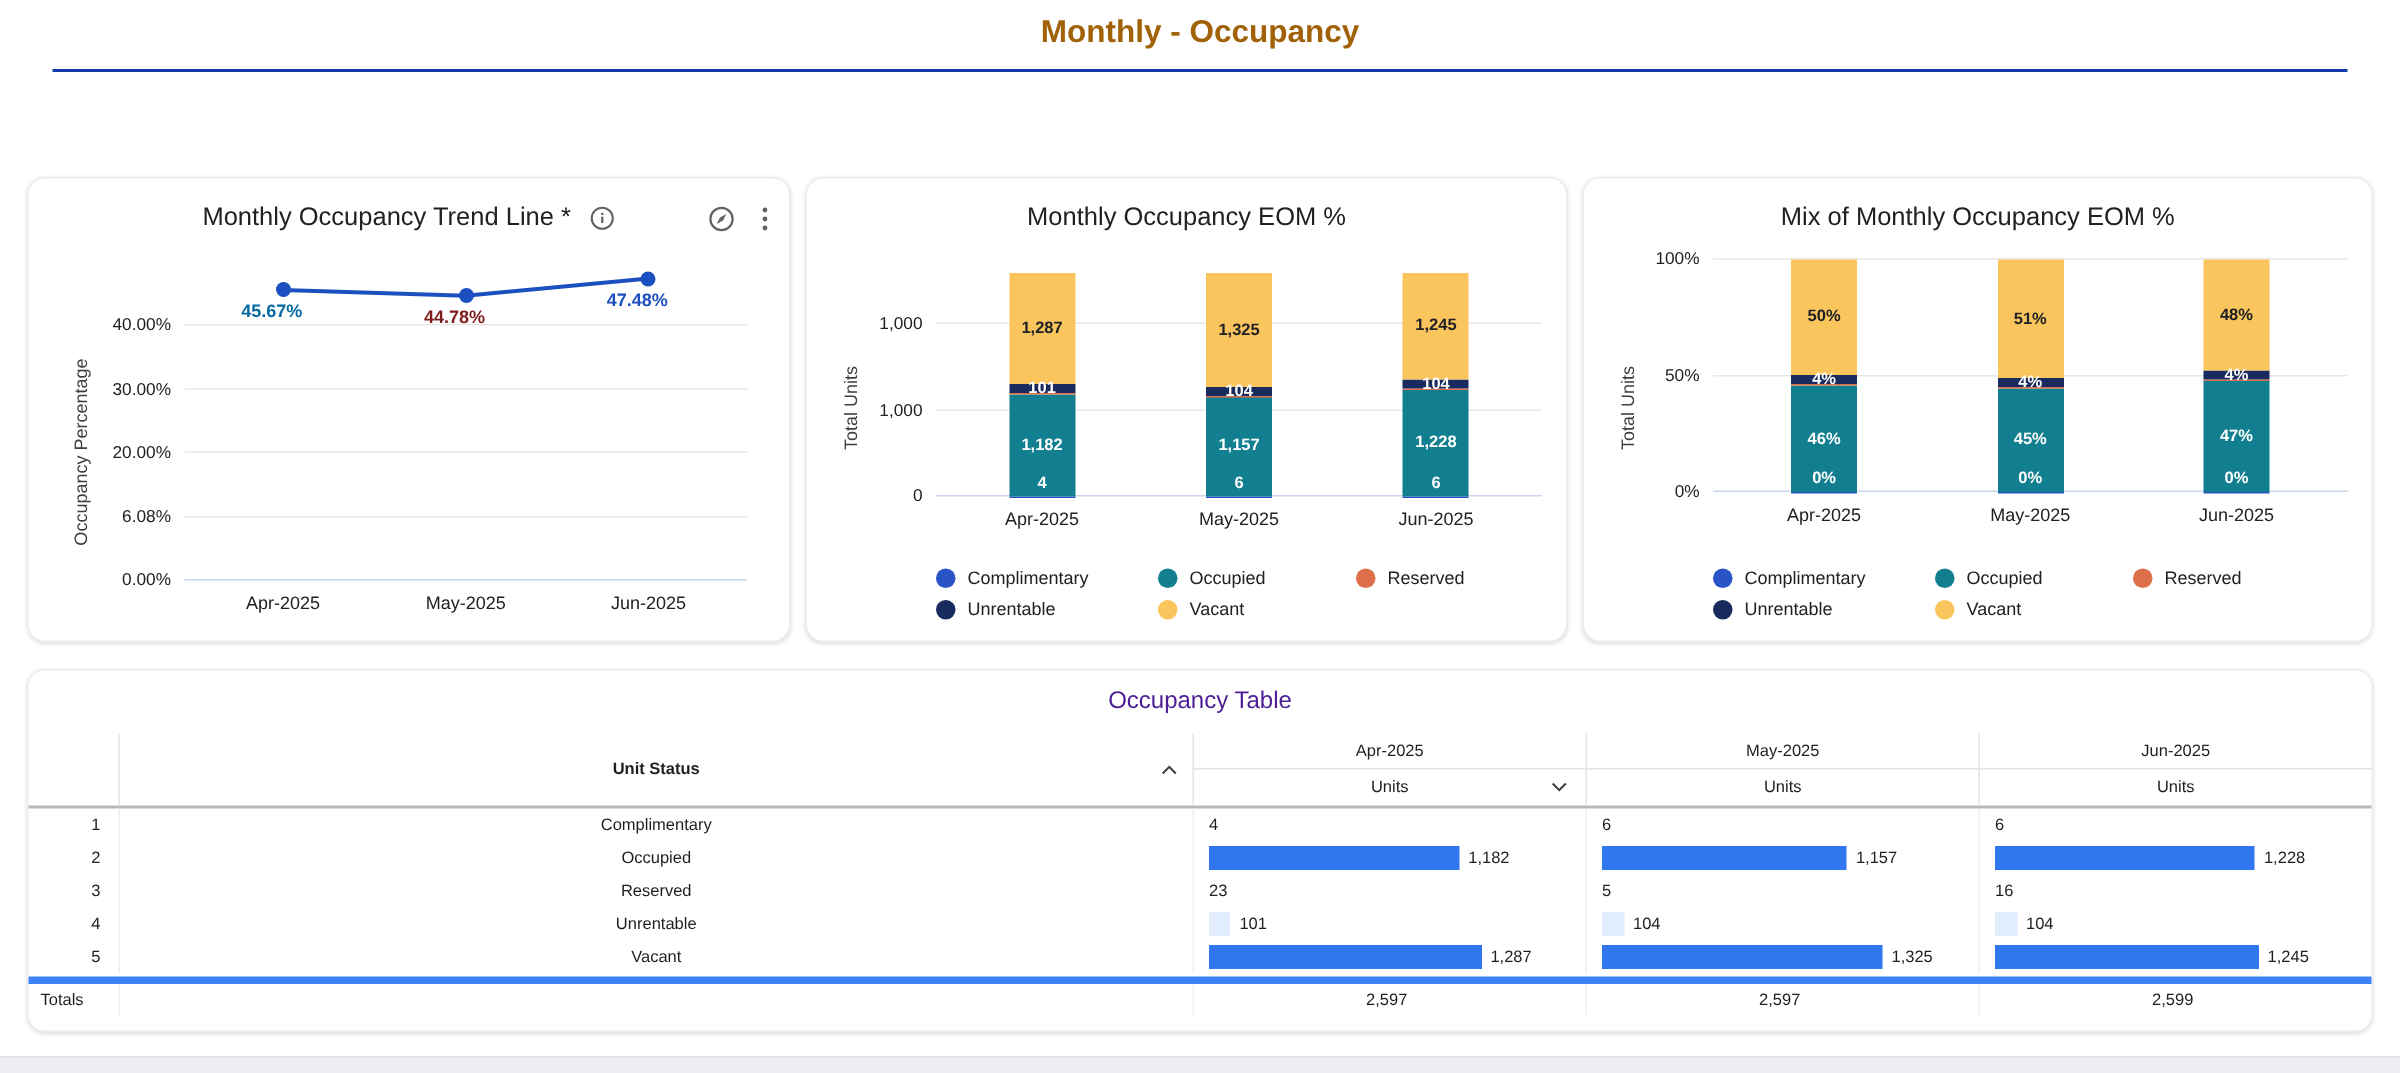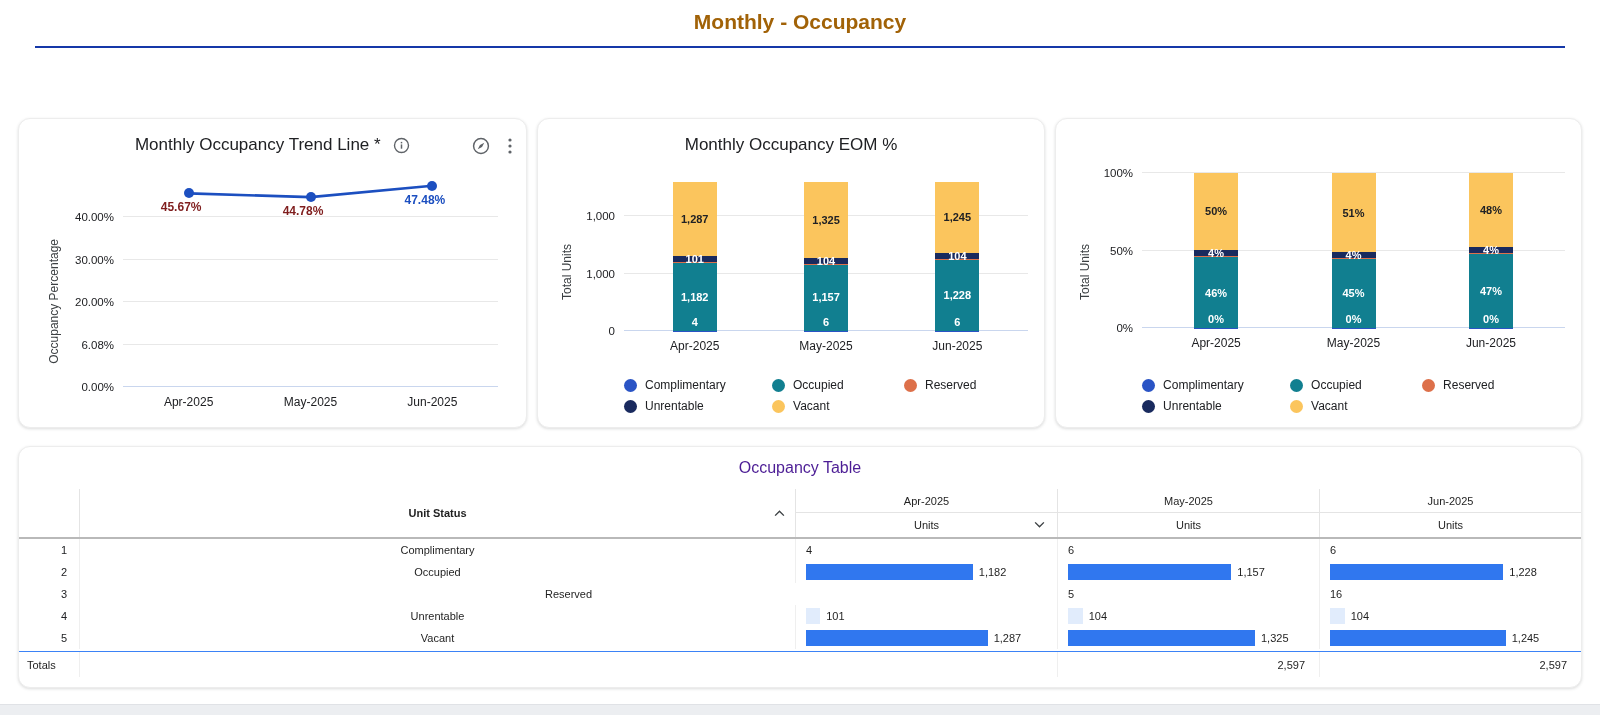--- a/index.html
+++ b/index.html
@@ -53,24 +53,24 @@
   .t-status-head { height:48px; display:flex; align-items:center; justify-content:center; gap:6px; font-weight:bold; }
   .t-sort { position:absolute; right:10px; top:50%; transform:translateY(-50%); cursor:pointer; line-height:0; }
   .t-month-name { height:24px; display:flex; align-items:center; justify-content:center; border-bottom:1px solid #e4e4e4; }
   .t-month-units { height:24px; display:flex; align-items:center; justify-content:center; font-weight:normal; position:relative; }
   .t-units-chevron { position:absolute; right:12px; top:50%; transform:translateY(-50%); cursor:pointer; line-height:0; }
   .t-row { display:flex; height:22px; align-items:center; }
   .t-num { width:60px; flex:0 0 auto; text-align:right; padding-right:12px; color:#202124; }
   .t-status { flex:1 1 auto; text-align:center; border-left:1px solid #efefef; align-self:stretch; display:flex; align-items:center; justify-content:center; }
   .t-val { width:262px; flex:0 0 auto; align-self:stretch; border-left:1px solid #efefef; display:flex; align-items:center; padding:0 10px; gap:6px; }
   .t-bar { height:16px; flex:0 0 auto; }
-  .t-totals { display:flex; height:26px; align-items:center; border-top:1px solid #3b82f6; margin-top:2px; }
+  .t-totals { display:flex; height:26px; align-items:center; border-top:5px solid #3b82f6; margin-top:2px; }
   .t-totals .t-label { width:60px; padding-left:8px; }
   .t-totals .t-status { border-left:1px solid #efefef; align-self:stretch; }
-  .t-totals .t-val { justify-content:flex-end; padding-right:14px; }
+  .t-totals .t-val { justify-content:center; padding-right:14px; }
 
   .bottom-strip { position:fixed; left:0; right:0; bottom:0; height:11px; background:#eceef1; border-top:1px solid #e0e2e6; }
   svg { display:block; }
 </style>
 </head>
 <body>
 
 <div class="page-header">
   <h1>Monthly - Occupancy</h1>
   <div class="header-rule"></div>
@@ -116,21 +116,21 @@
         <span class="ytick" style="bottom: 60%;">30.00%</span>
         <div class="gridline" style="bottom: 80%;"></div>
         <span class="ytick" style="bottom: 80%;">40.00%</span>
         <span class="xlab" style="left: 17.5%;">Apr-2025</span>
         <span class="xlab" style="left: 50%;">May-2025</span>
         <span class="xlab" style="left: 82.5%;">Jun-2025</span>
         <svg viewBox="0 0 100 100" preserveAspectRatio="none" style="position: absolute; inset: 0px; width: 100%; height: 100%; overflow: visible;">
           <polyline points="17.5,8.659999999999997 50,10.439999999999998 82.5,5.040000000000006" fill="none" stroke="#1c4fc0" stroke-width="2.6" vector-effect="non-scaling-stroke"></polyline>
         </svg>
         <div class="dot" style="left: 17.5%; top: 8.66%; background: rgb(28, 79, 192);"></div>
-        <div class="pt-label" style="left: 15.5%; top: calc(8.66% + 7px); color: #7f1d1d;">45.67%</div>
+        <div class="pt-label" style="left: 15.5%; top: calc(8.66% + 7px); color: #0369a1;">45.67%</div>
         <div class="dot" style="left: 50%; top: 10.44%; background: rgb(28, 79, 192);"></div>
         <div class="pt-label" style="left: 48%; top: calc(10.44% + 7px); color: #7f1d1d;">44.78%</div>
         <div class="dot" style="left: 82.5%; top: 5.04%; background: rgb(28, 79, 192);"></div>
         <div class="pt-label" style="left: 80.5%; top: calc(5.04% + 7px); color: rgb(28, 79, 192);">47.48%</div>
       </div>
   </section>
 
   <section class="card chart-card" style="flex:508 0 0;">
     <div class="card-head">
       <h2>Monthly Occupancy EOM %</h2>
@@ -198,20 +198,23 @@
           <span>Unrentable</span>
         </div>
         <div class="legend-item">
           <span class="legend-dot" style="background: rgb(251, 197, 93);"></span>
           <span>Vacant</span>
         </div>
       </div>
   </section>
 
   <section class="card chart-card" style="flex:527 0 0;">
+    <div class="card-head">
+      <h2>Mix of Monthly Occupancy EOM %</h2>
+    </div>
     <div class="y-axis-title" style="left:22px; top:125px;">Total Units</div>
     <div class="plot" id="plot-2" style="left:86px; right:16px; top:54px; height:155px;">
         <div class="gridline zero" style="bottom: 0%;"></div>
         <span class="ytick" style="bottom: 0%;">0%</span>
         <div class="gridline" style="bottom: 50%;"></div>
         <span class="ytick" style="bottom: 50%;">50%</span>
         <div class="gridline" style="bottom: 100%;"></div>
         <span class="ytick" style="bottom: 100%;">100%</span>
         <span class="xlab" style="left: 17.5%;">Apr-2025</span>
         <span class="xlab" style="left: 50%;">May-2025</span>
@@ -341,20 +344,23 @@
         </div>
         <div class="t-val">
           <div class="t-bar" style="width: 173.31px; background: rgb(48, 119, 239);"></div>
           <span>1,228</span>
         </div>
       </div>
       <div class="t-row">
         <div class="t-num">3</div>
         <div class="t-status">Reserved</div>
         <div class="t-val">
+          <span>23</span>
+        </div>
+        <div class="t-val">
           <span>5</span>
         </div>
         <div class="t-val">
           <span>16</span>
         </div>
       </div>
       <div class="t-row">
         <div class="t-num">4</div>
         <div class="t-status">Unrentable</div>
         <div class="t-val">
@@ -388,17 +394,20 @@
       </div>
       <div class="t-totals">
         <div class="t-label">Totals</div>
         <div class="t-status"></div>
         <div class="t-val">
           <span>2,597</span>
         </div>
         <div class="t-val">
           <span>2,597</span>
         </div>
+        <div class="t-val">
+          <span>2,599</span>
+        </div>
       </div>
     </div>
 </section>
 
 <div class="bottom-strip"></div>
 
 </body></html>

